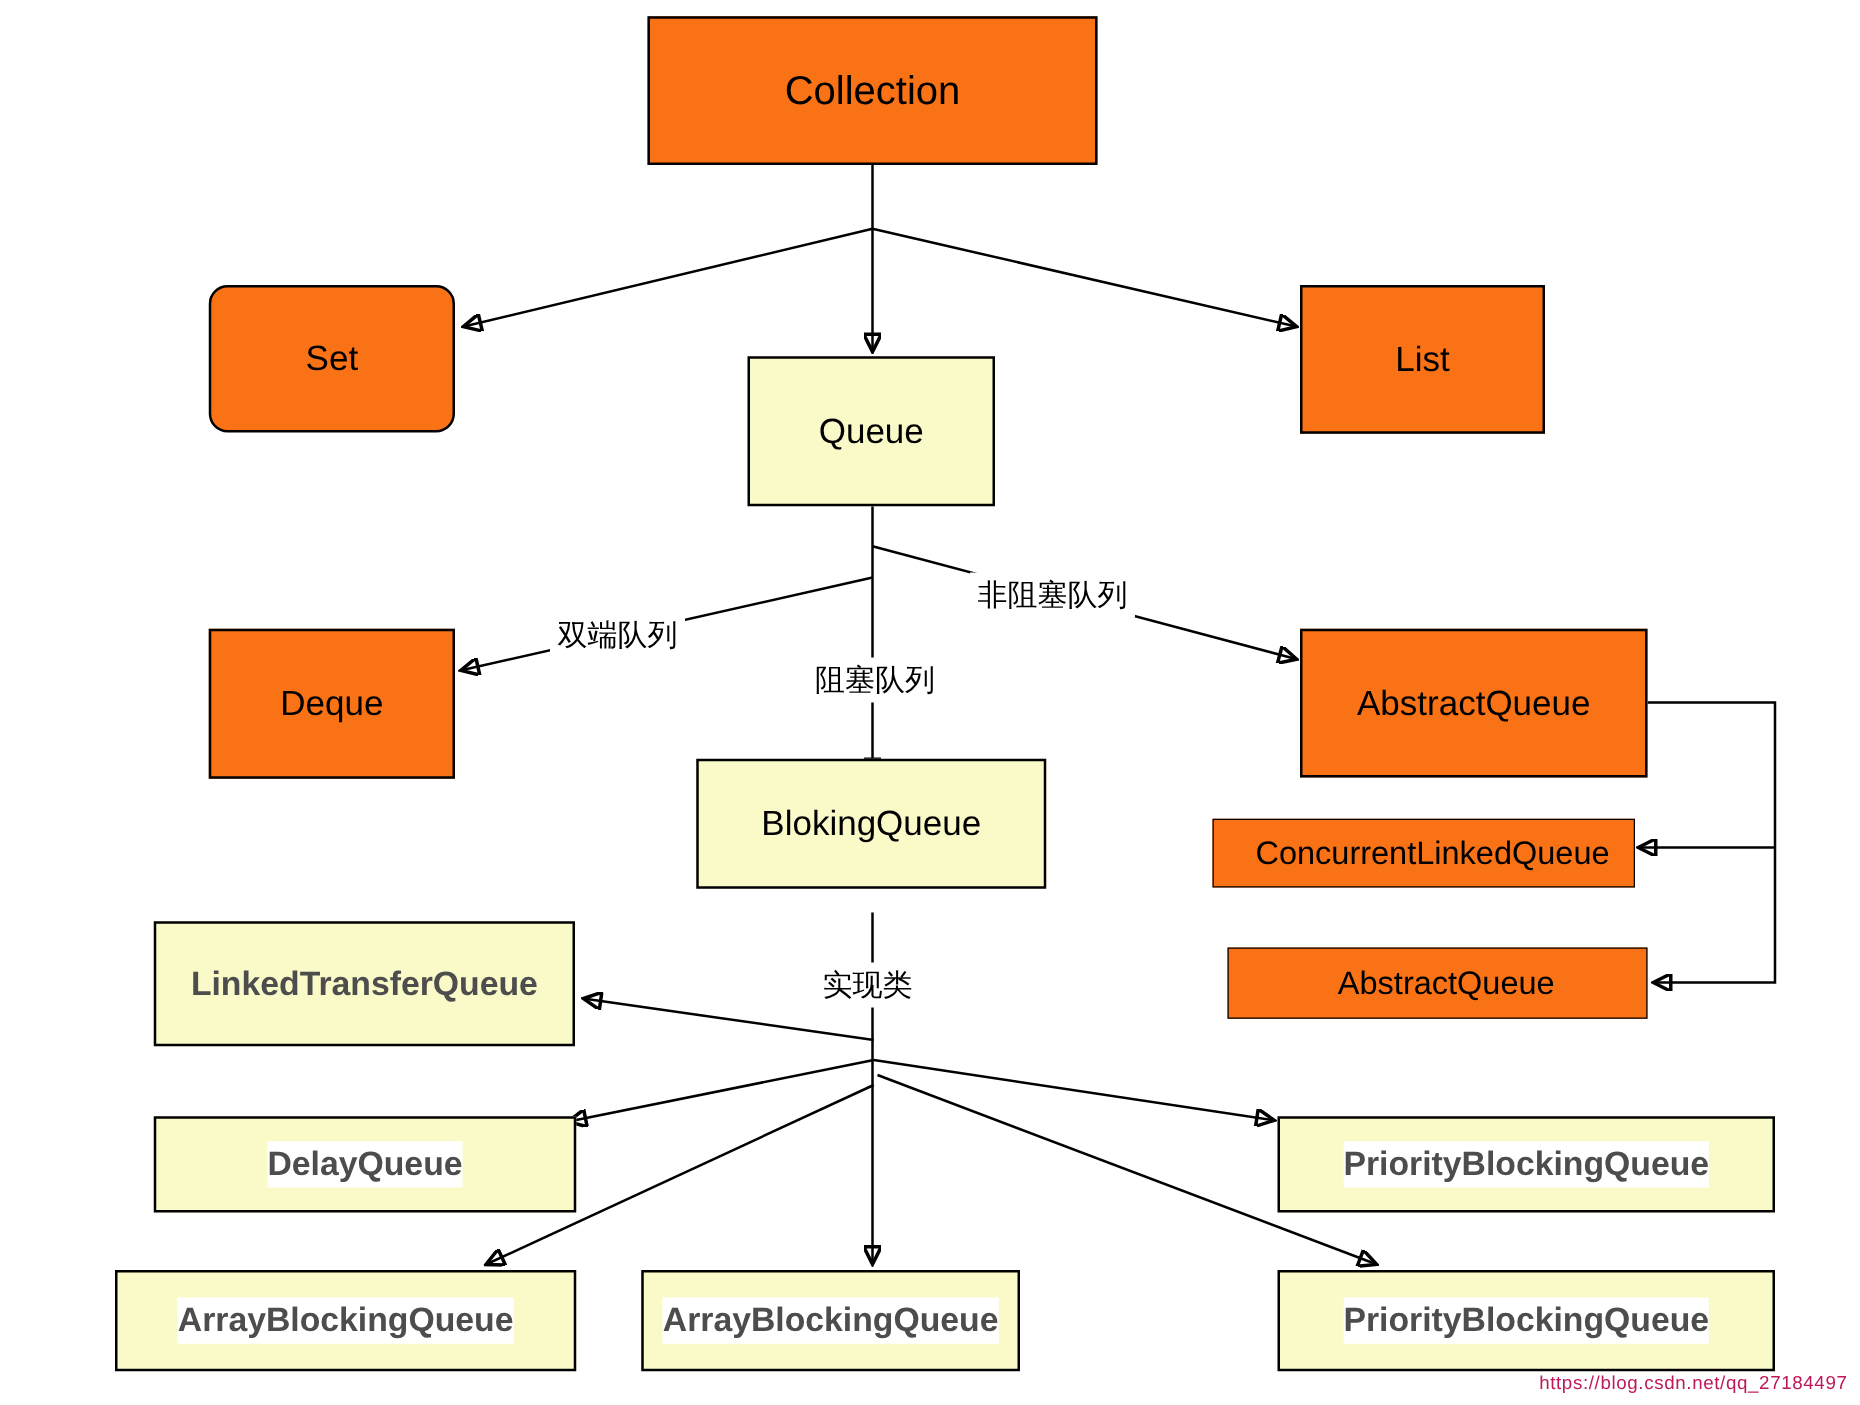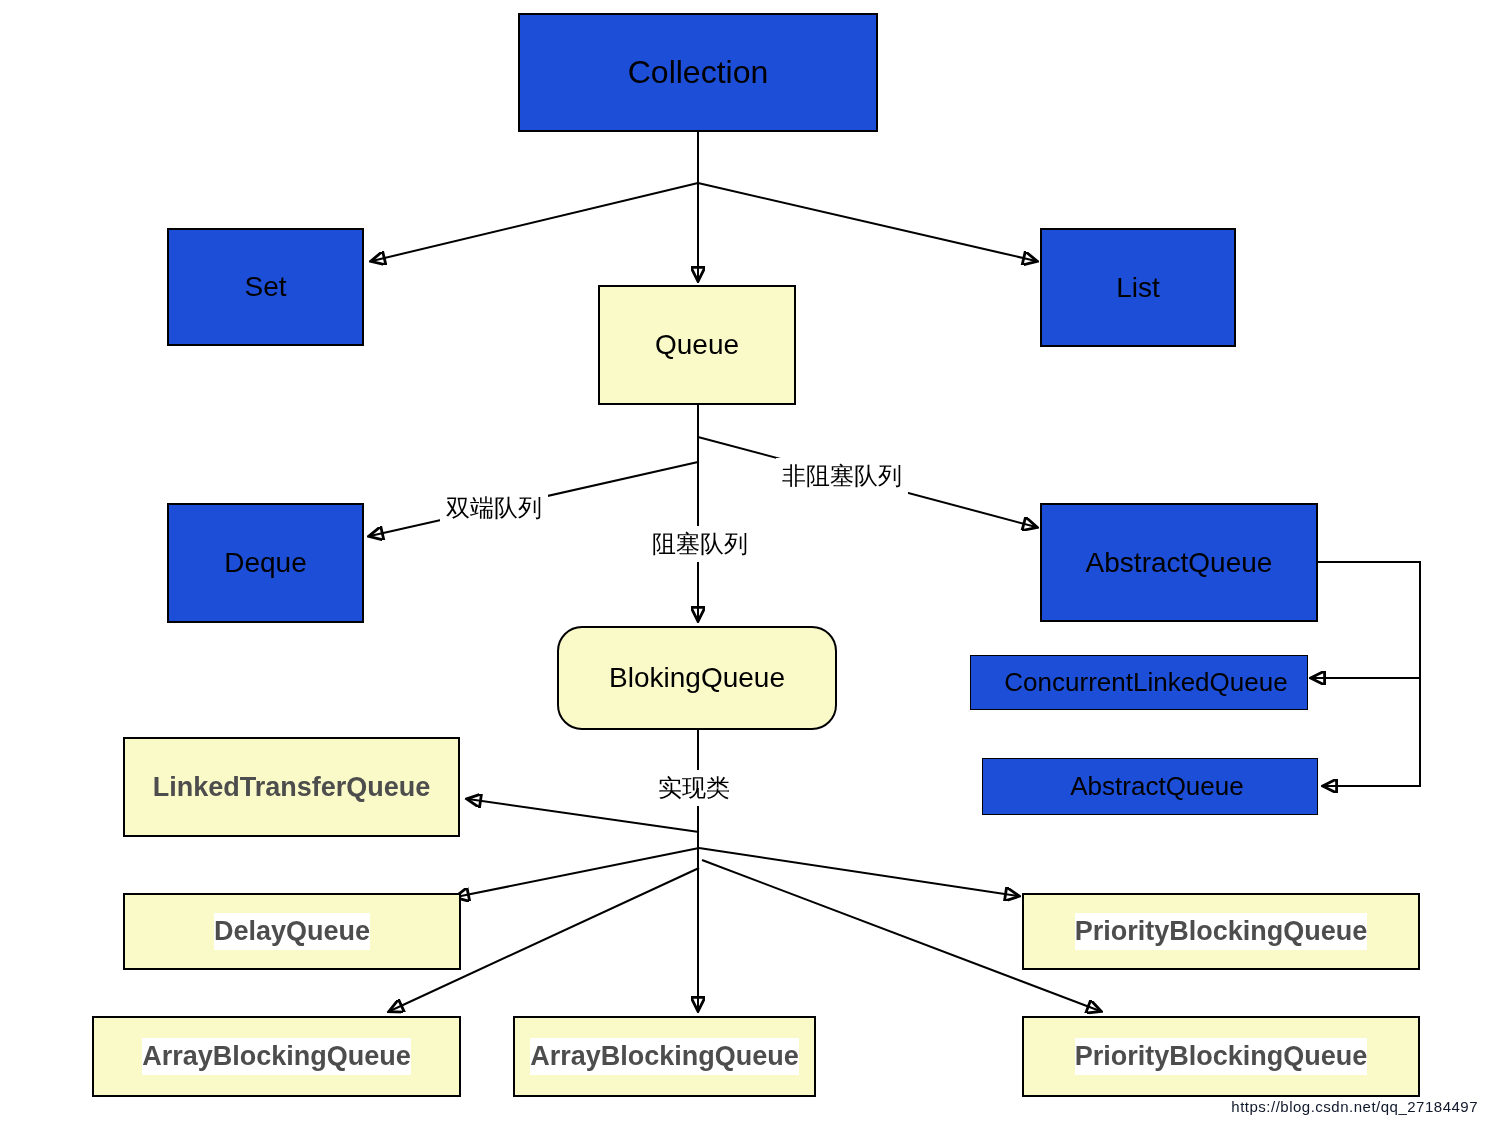--- a/index.html
+++ b/index.html
@@ -4,35 +4,35 @@
 <style>
   html,body{margin:0;padding:0;background:#ffffff;}
   .stage{
     position:relative;width:1488px;height:1124px;background:#ffffff;
     font-family:"Liberation Sans", sans-serif;overflow:hidden;
   }
   .edges{position:absolute;left:0;top:0;width:1488px;height:1124px;z-index:1;}
   .edges path{stroke:#000000;stroke-width:2;fill:none;}
   .node{
     position:absolute;z-index:2;display:flex;align-items:center;justify-content:center;
-    border:2px solid #000000;background:#1d4ed8;color:#000000;
+    border:2px solid #000000;background:#f97316;color:#000000;
     font-size:28px;box-sizing:border-box;text-align:center;
   }
   .node.big{font-size:32px;}
   .node.yellow{background:#FAFAC8;}
   .node.thin{border-width:1.5px;font-size:26px;padding-left:14px;}
   .node.impl{font-weight:bold;color:#4D4D4D;font-size:27px;}
   .node.impl .hl{background:#ffffff;padding:3px 0;}
   .edge-label{
     position:absolute;z-index:3;background:#ffffff;color:#000000;
     font-size:24px;padding:2px 6px;white-space:nowrap;
   }
   .watermark{
     position:absolute;z-index:4;right:10px;top:1098px;
-    font-size:15px;color:#0f172a;letter-spacing:0.5px;
+    font-size:15px;color:#be185d;letter-spacing:0.5px;
   }
 </style>
 </head>
 <body>
 
 <div class="stage">
 
   <svg class="edges" width="1488" height="1124" viewBox="0 0 1488 1124" xmlns="http://www.w3.org/2000/svg">
     <defs>
       <marker id="arrow" viewBox="0 0 10 10" refX="9" refY="5" markerWidth="9" markerHeight="7" orient="auto-start-reverse" markerUnits="strokeWidth">
@@ -52,41 +52,41 @@
     <path d="M699,848 L456,897" marker-end="url(#arrow)"></path>
     <path d="M699,848 L1018,896" marker-end="url(#arrow)"></path>
     <path d="M699,868 L390,1011" marker-end="url(#arrow)"></path>
     <path d="M702,860 L1100,1011" marker-end="url(#arrow)"></path>
   </svg>
 
   <div class="node big" style="left:518px;top:13px;width:360px;height:119px;">
     <span>Collection</span>
   </div>
 
-  <div class="node" style="left:167px;top:228px;width:197px;height:118px;">
+  <div class="node" style="left:167px;top:228px;width:197px;height:118px;border-radius:15px;">
     <span>Set</span>
   </div>
 
   <div class="node yellow" style="left:598px;top:285px;width:198px;height:120px;">
     <span>Queue</span>
   </div>
 
   <div class="node" style="left:1040px;top:228px;width:196px;height:119px;">
     <span>List</span>
   </div>
 
   <div class="node" style="left:167px;top:503px;width:197px;height:120px;justify-content:center;">
     <span>Deque</span>
   </div>
 
   <div class="node" style="left:1040px;top:503px;width:278px;height:119px;">
     <span>AbstractQueue</span>
   </div>
 
-  <div class="node yellow" style="left:557px;top:626px;width:280px;height:104px;border-radius:25px;">
+  <div class="node yellow" style="left:557px;top:607px;width:280px;height:104px;">
     <span>BlokingQueue</span>
   </div>
 
   <div class="node thin" style="left:970px;top:655px;width:338px;height:55px;">
     <span>ConcurrentLinkedQueue</span>
   </div>
 
   <div class="node thin" style="left:982px;top:758px;width:336px;height:57px;">
     <span>AbstractQueue</span>
   </div>

